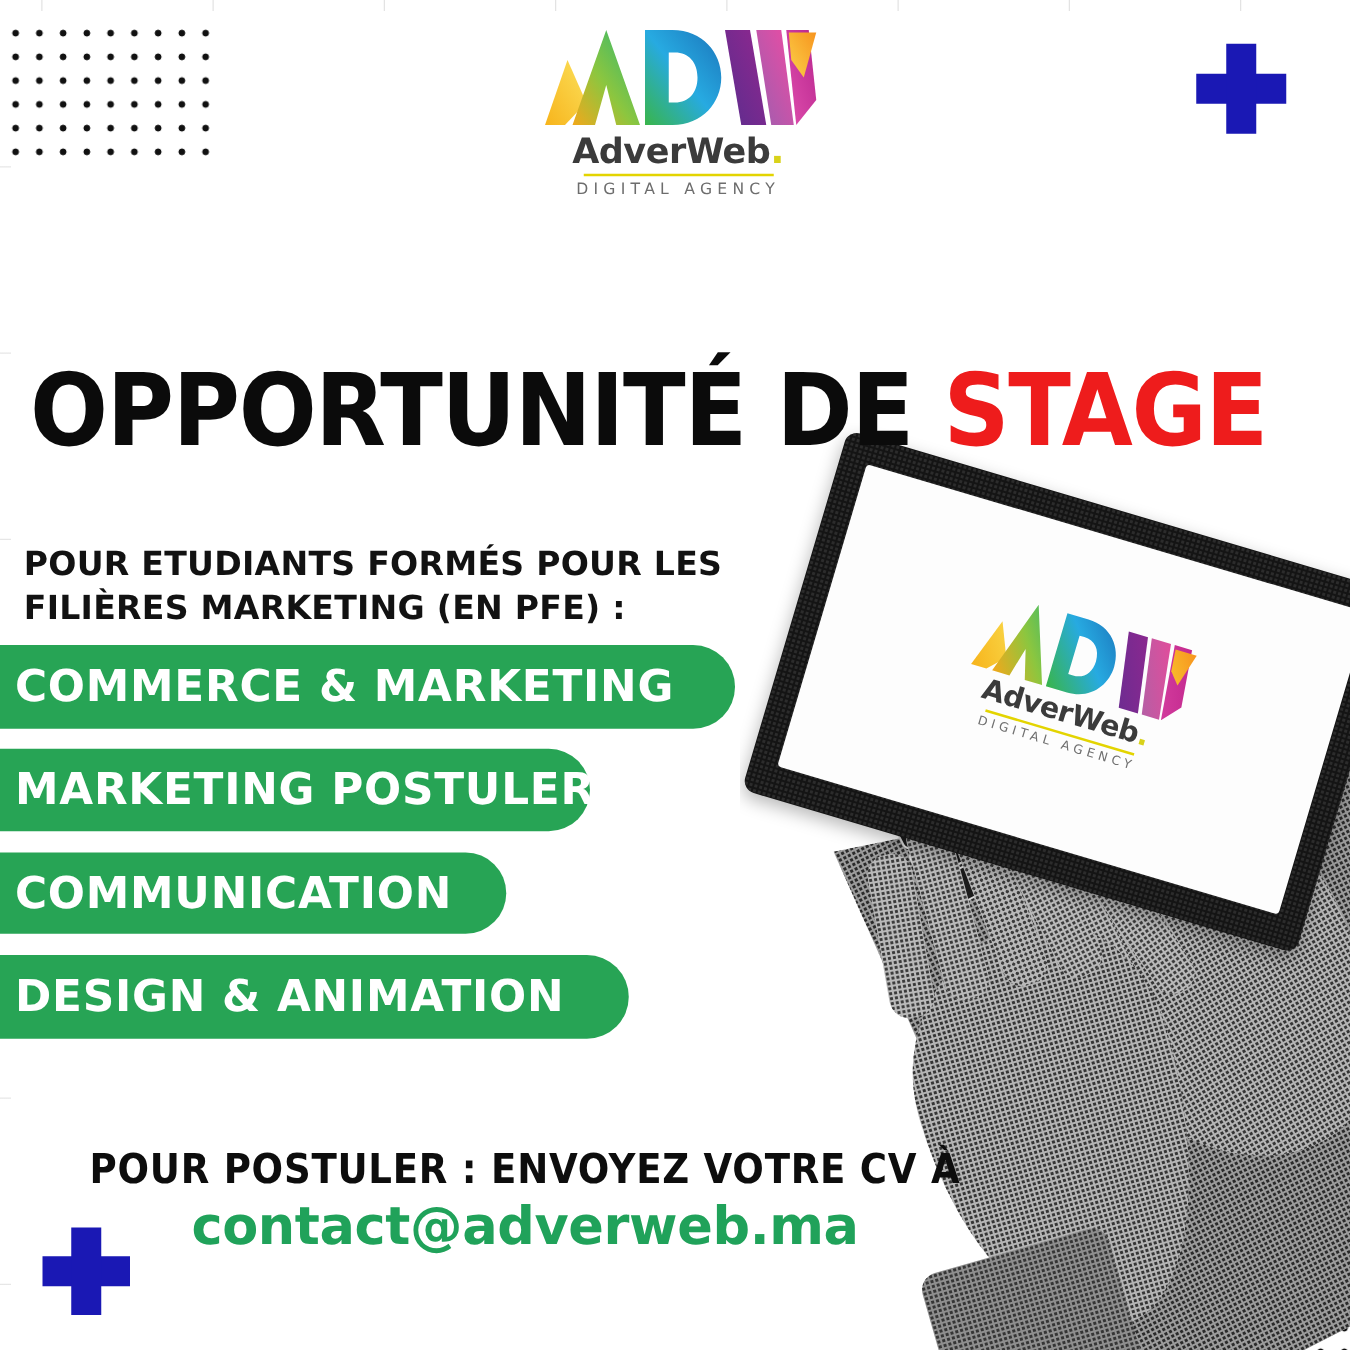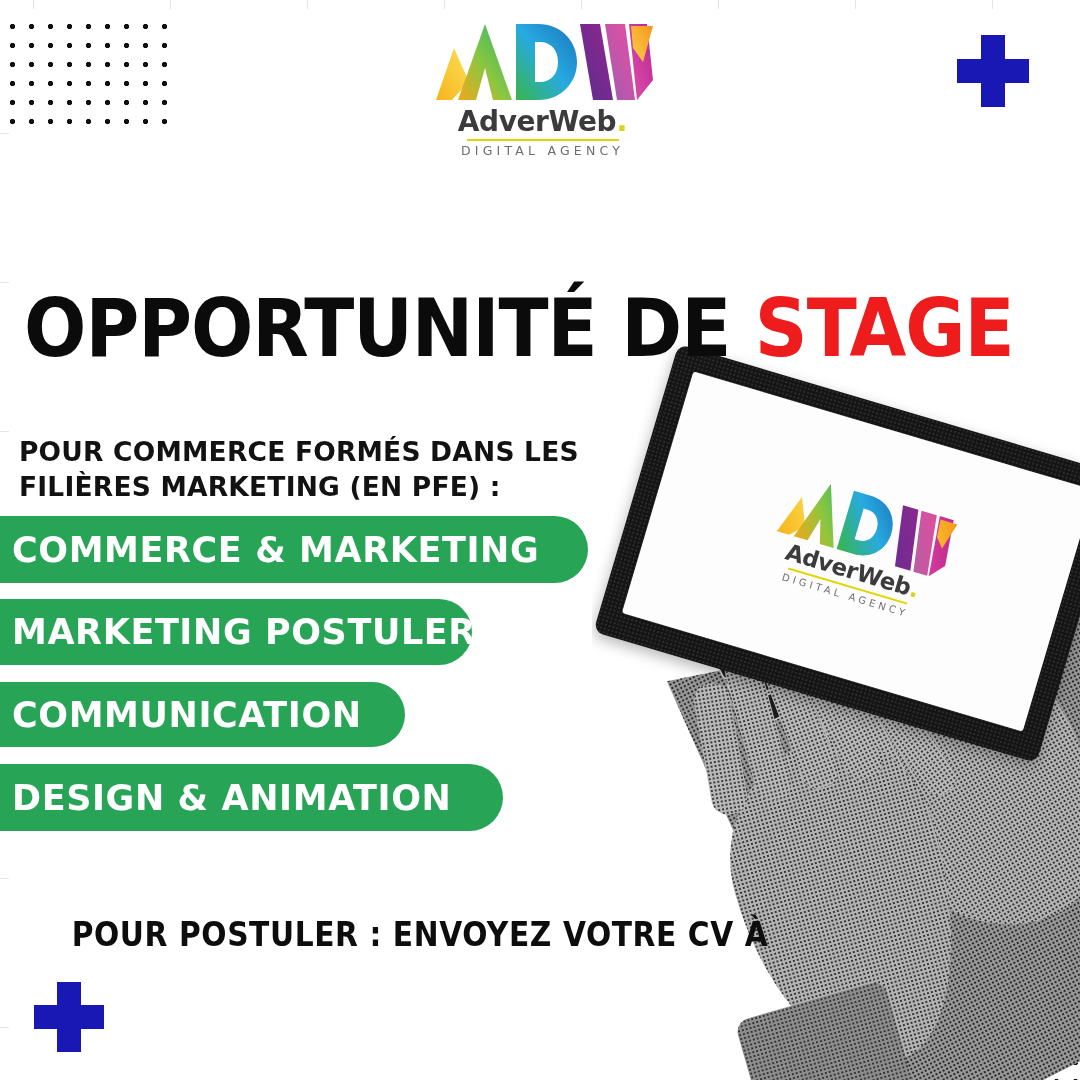--- a/index.html
+++ b/index.html
@@ -416,32 +416,33 @@
       </svg>
     </div>
     <div id="logo-word"><span>AdverWeb</span><span class="dot">.</span></div>
     <div id="logo-rule"></div>
     <div id="logo-sub">DIGITAL AGENCY</div>
   </div>
 
   <h1 id="headline"><span>OPPORTUNITÉ DE </span><span class="accent">STAGE</span></h1>
 
   <div id="intro">
-    <div>POUR COMMERCE FORMÉS DANS LES</div>
+    <div>POUR ETUDIANTS FORMÉS POUR LES</div>
     <div>FILIÈRES MARKETING (EN PFE) :</div>
   </div>
 
   <div class="pill" id="pill-0">
       <span>COMMERCE &amp; MARKETING</span>
     </div>
   <div class="pill" id="pill-1">
       <span>MARKETING POSTULER</span>
     </div>
   <div class="pill" id="pill-2">
       <span>COMMUNICATION</span>
     </div>
   <div class="pill" id="pill-3">
       <span>DESIGN &amp; ANIMATION</span>
     </div>
 
   <div id="apply">POUR POSTULER : ENVOYEZ VOTRE CV À</div>
+  <div id="email">contact@adverweb.ma</div>
 
 </div>
 
 </body></html>

